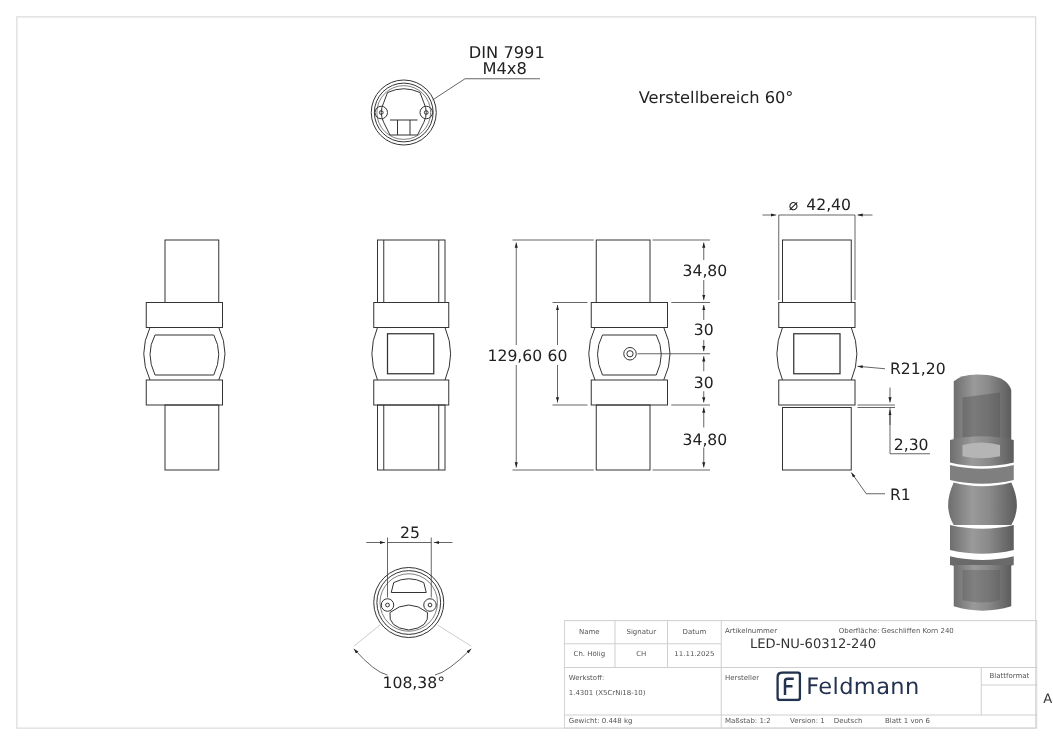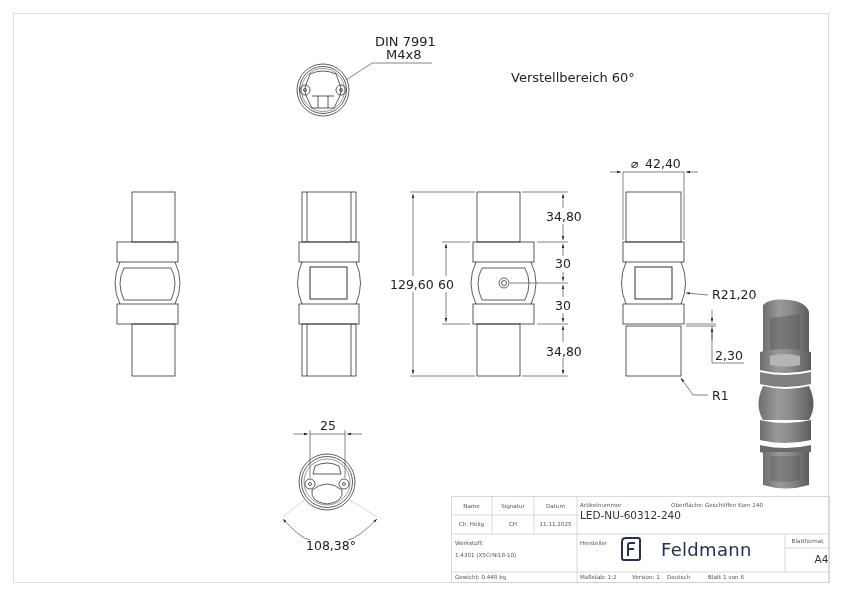--- a/index.html
+++ b/index.html
@@ -4,22 +4,22 @@
 <style>
   html,body{margin:0;padding:0;background:#ffffff;}
   body{width:842px;height:595px;position:relative;overflow:hidden;font-family:"DejaVu Sans","Liberation Sans",sans-serif;color:#222;}
   .sheet{position:absolute;left:0;top:0;width:672px;height:595px;}
   svg text{font-family:"DejaVu Sans","Liberation Sans",sans-serif;}
   .dim{font-size:12.5px;fill:#222;}
   .note{font-size:13px;fill:#222;}
   .tb{position:absolute;left:451px;top:496px;width:379px;height:87px;font-family:"DejaVu Sans","Liberation Sans",sans-serif;color:#555;}
   .tb .cell{position:absolute;box-sizing:border-box;font-size:5.6px;color:#555;white-space:nowrap;overflow:hidden;}
   .tb .c{text-align:center;}
-  .tb .big{font-size:10.5px;color:#333;}
-  .logo{position:absolute;left:170px;top:41px;display:flex;align-items:center;gap:20px;color:#23324f;}
+  .tb .big{font-size:10.5px;color:#333;margin-left:20px;}
+  .logo{position:absolute;left:170px;top:41px;display:flex;align-items:center;gap:4px;color:#23324f;}
   .logo .lt{font-size:18px;letter-spacing:0.3px;color:#23324f;}
 </style>
 </head>
 <body>
 
 <div class="sheet">
 <svg width="842" height="595" viewBox="0 0 842 595" xmlns="http://www.w3.org/2000/svg">
   <defs>
     <marker id="arr" viewBox="0 0 10 10" refX="10" refY="5" markerWidth="7" markerHeight="7" orient="auto-start-reverse">
       <path d="M0,2 L10,5 L0,8 z" fill="#222"></path>

